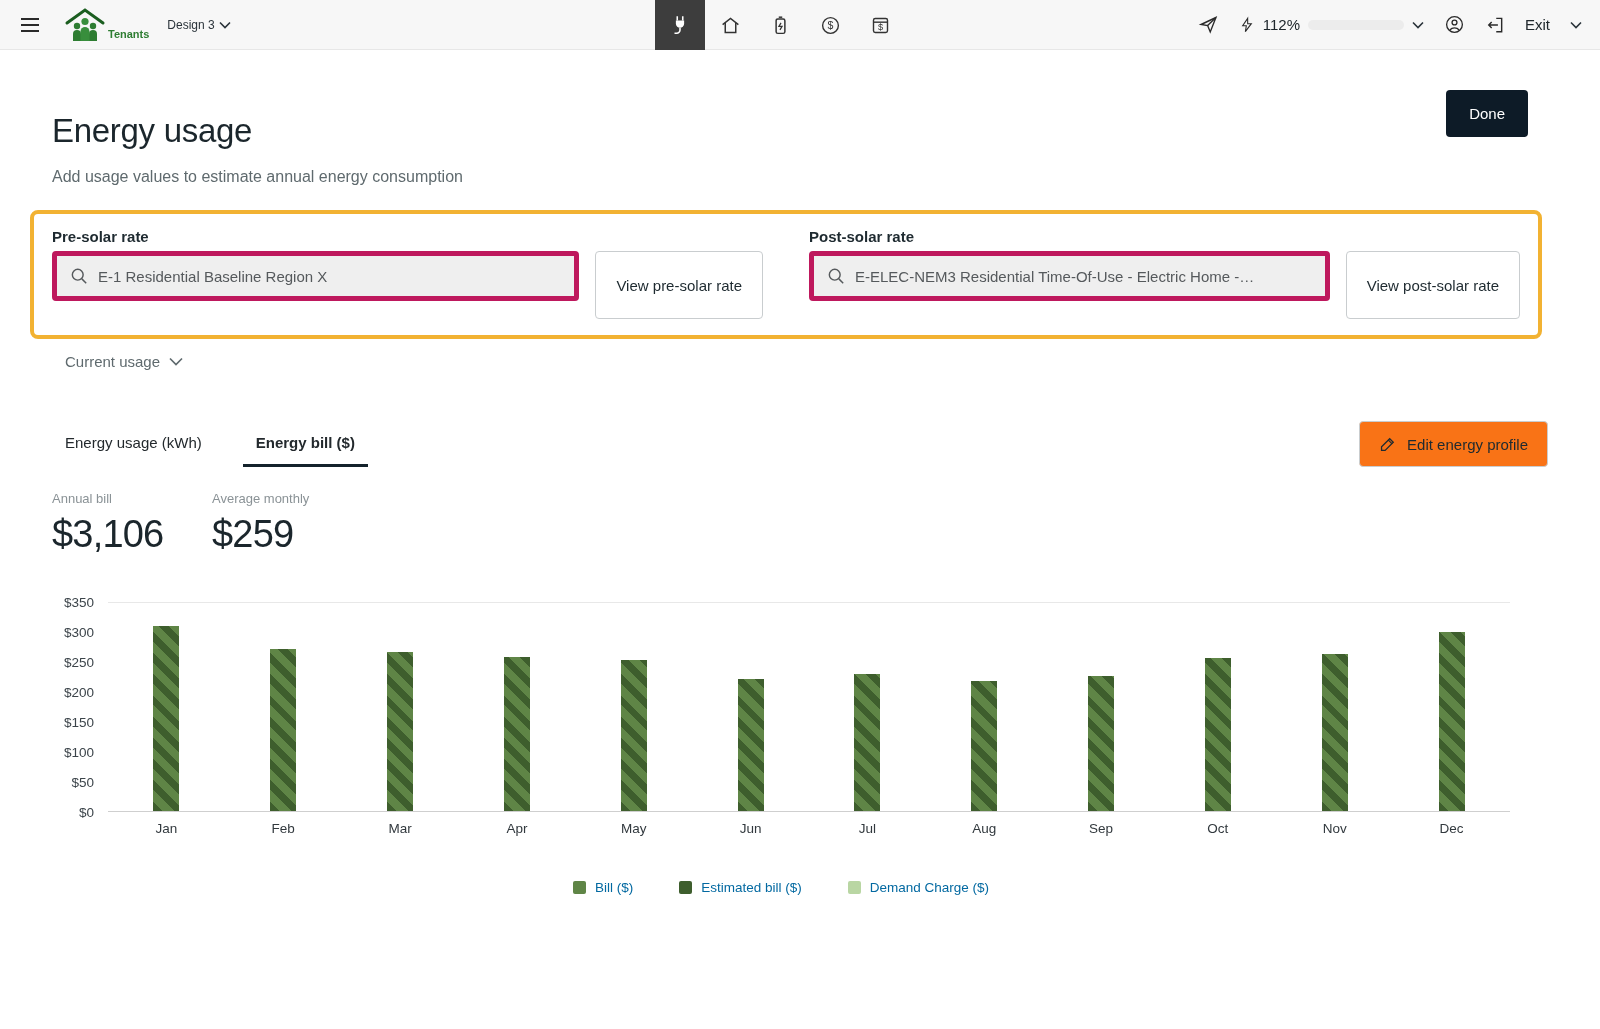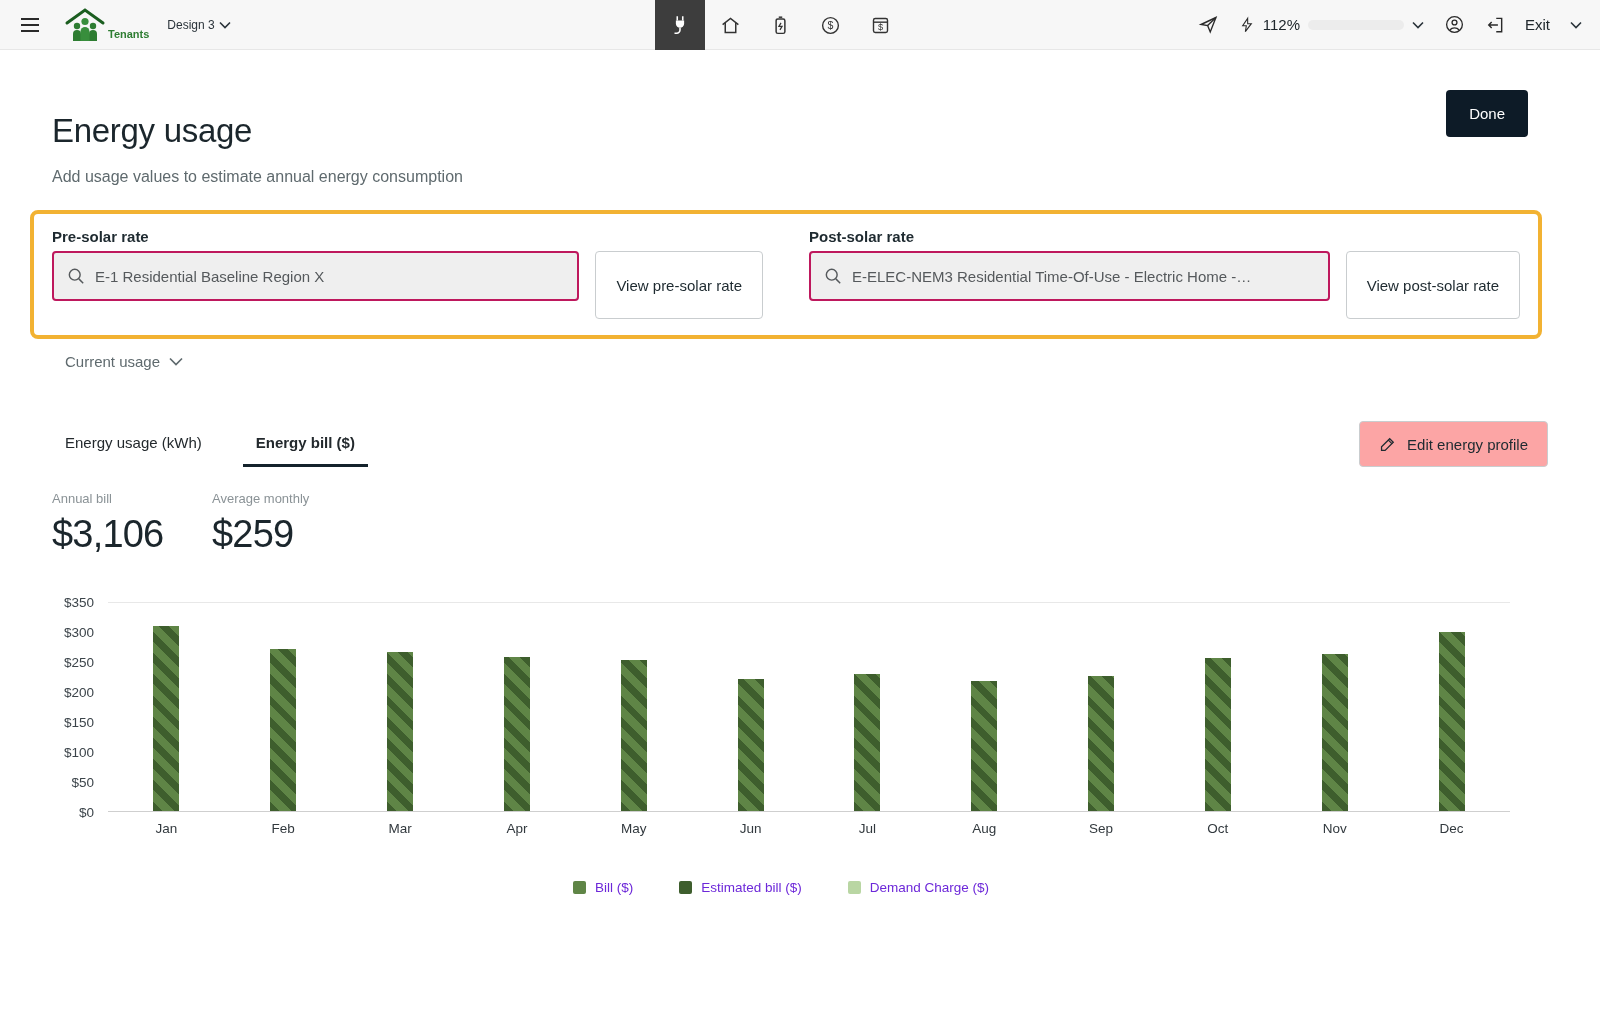--- a/index.html
+++ b/index.html
@@ -35,60 +35,60 @@
     font-family:"Liberation Sans", sans-serif; }
 
   .page-title { font-size:33px; font-weight:500; color:#1b262c; letter-spacing:-0.3px; }
   .page-subtitle { margin-top:18px; font-size:16px; color:#5f6a6e; }
 
   .rates-box { margin:24px 6px 0 -22px; border:4px solid #f2b232; border-radius:8px;
     padding:14px 18px 16px; display:flex; gap:46px; }
   .rate-group { flex:1; min-width:0; }
   .rate-label { font-size:15px; font-weight:700; color:#1e2a30; margin-bottom:6px; }
   .rate-row { display:flex; gap:16px; }
-  .rate-input-wrap { flex:1; min-width:0; height:50px; background:#efefef; border:2px solid #be185d;
+  .rate-input-wrap { flex:1; min-width:0; height:50px; background:#efefef; border:5px solid #be185d;
     border-radius:4px; display:flex; align-items:center; padding:0 13px; gap:10px; }
   .rate-input { flex:1; min-width:0; border:none; background:transparent; outline:none;
     font-size:15px; color:#55595c; font-family:"Liberation Sans", sans-serif;
     text-overflow:ellipsis; white-space:nowrap; overflow:hidden; }
   .rate-view-btn { height:68px; background:#fff; border:1px solid #c9cdcf; border-radius:4px;
     font-size:15px; color:#1e2a30; padding:0 20px; cursor:pointer; white-space:nowrap;
     font-family:"Liberation Sans", sans-serif; }
 
   .current-usage { margin-top:14px; margin-left:13px; display:inline-flex; align-items:center;
     gap:9px; font-size:15px; color:#5f6a6e; cursor:pointer; }
 
   .tabs-row { margin-top:50px; display:flex; align-items:center; }
   .tab { height:46px; display:flex; align-items:center; padding:0 13px; font-size:15px;
     color:#23292d; background:none; border:none; border-bottom:3px solid transparent;
     cursor:pointer; font-family:"Liberation Sans", sans-serif; }
   .tab + .tab { margin-left:28px; }
   .tab.active { font-weight:700; border-bottom-color:#14222b; }
   .edit-profile-btn { margin-left:auto; height:46px; display:flex; align-items:center; gap:11px;
-    background:#fca5a5; border:1px solid #c9cdcf; border-radius:4px; font-size:15px; color:#1e2a30;
+    background:#f97316; border:1px solid #c9cdcf; border-radius:4px; font-size:15px; color:#1e2a30;
     padding:0 19px; cursor:pointer; font-family:"Liberation Sans", sans-serif; }
 
   .stats-row { margin-top:24px; display:flex; }
   .stat { min-width:160px; }
   .stat-label { font-size:13px; color:#8a9296; }
   .stat-value { margin-top:7px; font-size:38px; font-weight:500; color:#1b262c; letter-spacing:-0.8px; }
 
   
   .chart { margin-top:46px; margin-right:38px; }
   .plot-row { display:flex; }
   .y-axis { width:56px; position:relative; height:210px; }
   .ytick { position:absolute; right:14px; transform:translateY(50%); font-size:13.5px; color:#3c444a; }
   .plot { flex:1; height:210px; position:relative; display:flex; align-items:flex-end;
     border-top:1px solid #e8e8e8; border-bottom:1px solid #cfcfcf; }
   .slot { flex:1; height:100%; display:flex; align-items:flex-end; justify-content:center; }
   .bar { width:26px; }
   .x-axis { margin-left:56px; display:flex; margin-top:9px; }
   .xlabel { flex:1; text-align:center; font-size:13.5px; color:#32393e; }
   .legend { margin-top:44px; display:flex; justify-content:center; gap:46px; }
-  .legend-item { display:flex; align-items:center; gap:9px; font-size:13.5px; color:#6d28d9; }
+  .legend-item { display:flex; align-items:center; gap:9px; font-size:13.5px; color:#0369a1; }
   .swatch { width:13px; height:13px; border-radius:2px; display:inline-block; }
 
   svg { display:block; }
 </style>
 </head>
 <body>
 
 <header class="topbar">
   <div class="tb-left">
     <button class="icon-btn">

